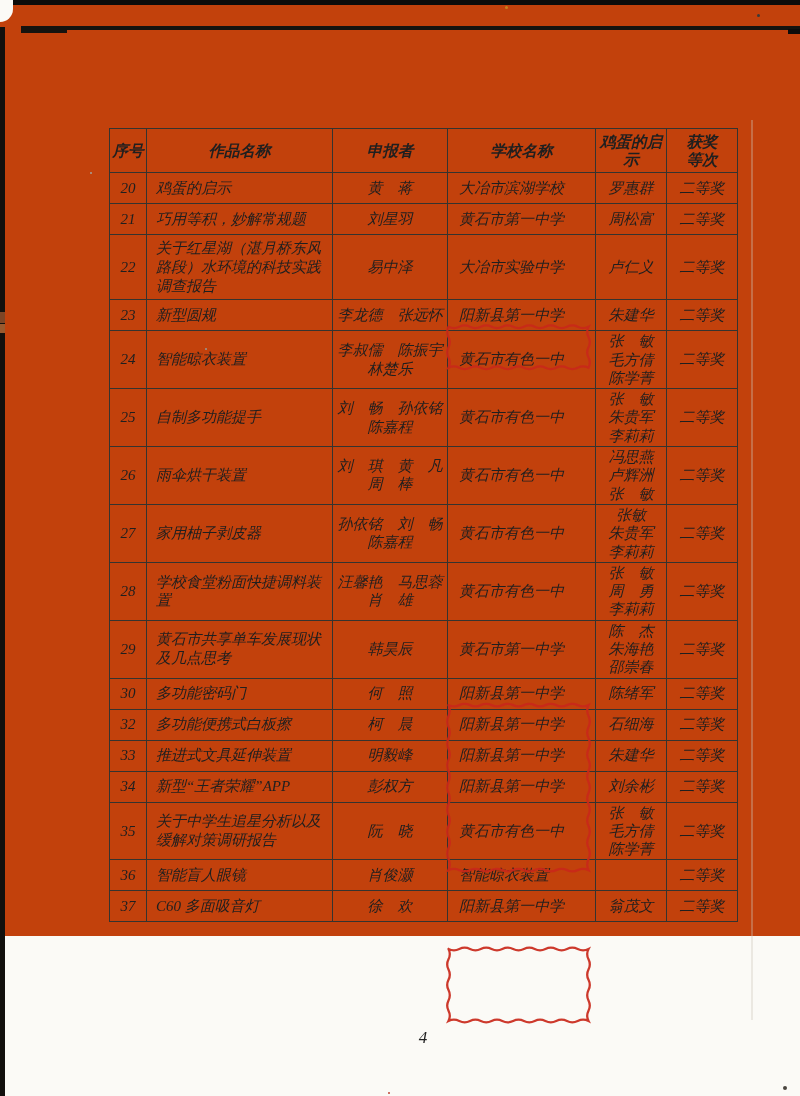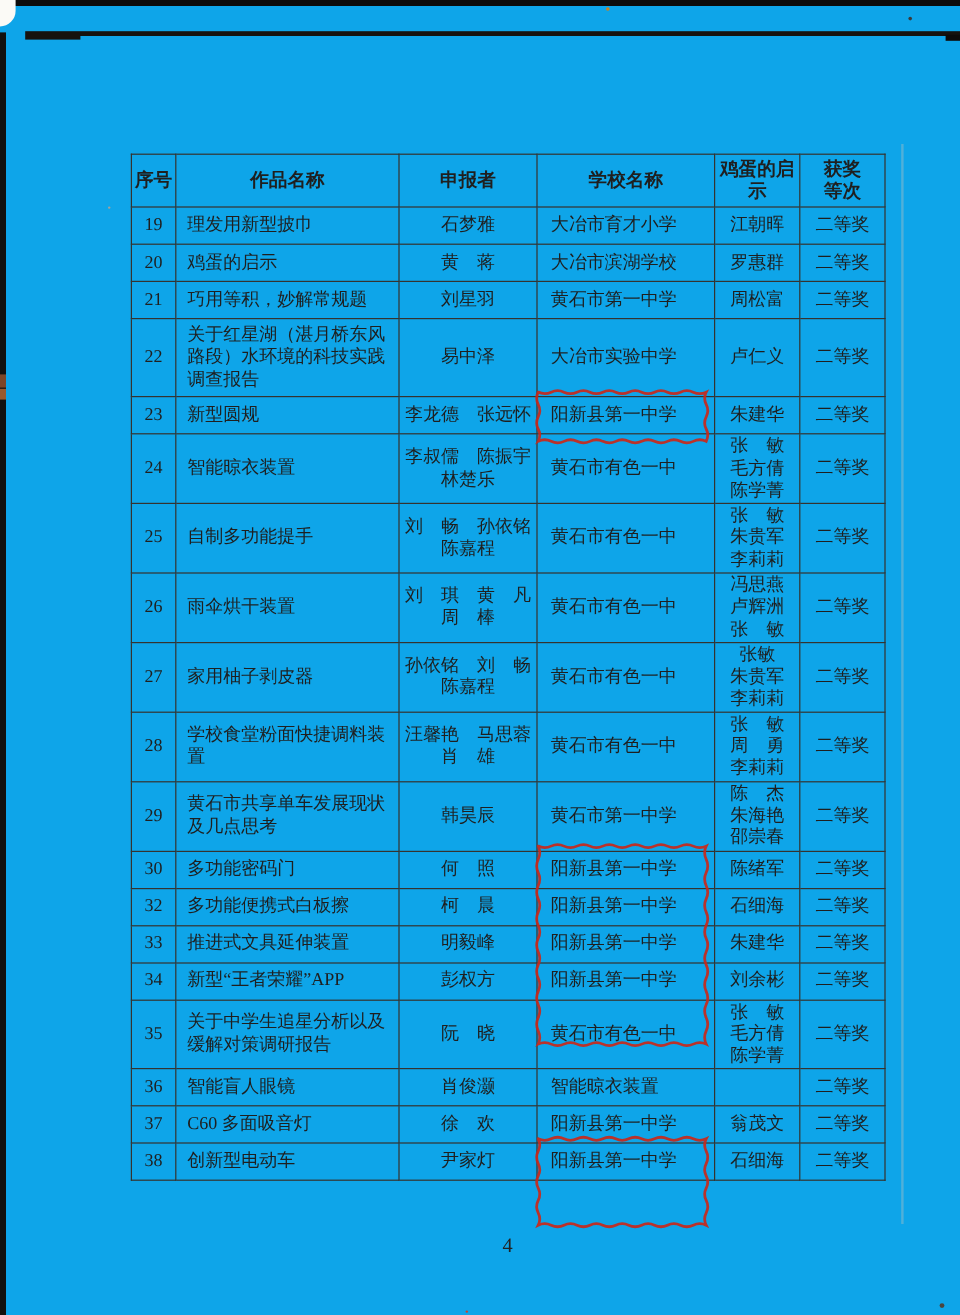--- a/index.html
+++ b/index.html
@@ -1,18 +1,18 @@
 <!DOCTYPE html>
 <html><head>
 <meta charset="utf-8">
 <style>
   html,body{margin:0;padding:0;}
   body{width:800px;height:1096px;background:#fbfaf6;overflow:hidden;
        font-family:"Liberation Serif","DejaVu Serif",serif;color:#1f1f1f;}
-  #page{position:relative;width:800px;height:1096px;background:#0ea5e9;}
+  #page{position:relative;width:800px;height:936px;background:#c2410c;font-style:italic;}
 
   
   .scan-topbar{position:absolute;top:0;left:0;width:800px;height:5px;background:#0d0c0b;}
   .corner-notch{position:absolute;top:0;left:0;width:13px;height:22px;background:#fbfaf6;border-bottom-right-radius:14px;}
   .scan-line2{position:absolute;top:26px;left:21px;width:779px;height:4px;background:#16130f;}
   .scan-line2-step{position:absolute;top:30px;left:21px;width:46px;height:3px;background:#16130f;}
   .scan-line2-end{position:absolute;top:29px;right:0;width:12px;height:5px;background:#0d0c0b;}
   .scan-leftbar{position:absolute;top:27px;left:0;width:5px;height:1069px;background:#12100d;}
   .rust1{position:absolute;top:312px;left:0;width:5px;height:11px;background:#7d4526;}
   .rust2{position:absolute;top:324px;left:0;width:5px;height:9px;background:#9a5a2e;}
@@ -76,28 +76,20 @@
           <th>作品名称</th>
           <th>申报者</th>
           <th>学校名称</th>
           <th>鸡蛋的启示</th>
           <th>获奖
 等次</th>
         </tr>
     </thead>
     <tbody id="table-body">
         <tr>
-          <td class="c-no">19</td>
-          <td class="c-work">理发用新型披巾</td>
-          <td class="c-app">石梦雅</td>
-          <td class="c-school">大冶市育才小学</td>
-          <td class="c-teacher">江朝晖</td>
-          <td class="c-award">二等奖</td>
-        </tr>
-        <tr>
           <td class="c-no">20</td>
           <td class="c-work">鸡蛋的启示</td>
           <td class="c-app">黄　蒋</td>
           <td class="c-school">大冶市滨湖学校</td>
           <td class="c-teacher">罗惠群</td>
           <td class="c-award">二等奖</td>
         </tr>
         <tr>
           <td class="c-no">21</td>
           <td class="c-work">巧用等积，妙解常规题</td>
@@ -238,28 +230,20 @@
           <td class="c-award">二等奖</td>
         </tr>
         <tr>
           <td class="c-no">37</td>
           <td class="c-work">C60 多面吸音灯</td>
           <td class="c-app">徐　欢</td>
           <td class="c-school">阳新县第一中学</td>
           <td class="c-teacher">翁茂文</td>
           <td class="c-award">二等奖</td>
         </tr>
-        <tr>
-          <td class="c-no">38</td>
-          <td class="c-work">创新型电动车</td>
-          <td class="c-app">尹家灯</td>
-          <td class="c-school">阳新县第一中学</td>
-          <td class="c-teacher">石细海</td>
-          <td class="c-award">二等奖</td>
-        </tr>
       </tbody>
   </table>
 
   <div class="page-number">4</div>
 
   <svg id="annotation-layer" viewBox="0 0 800 1096" xmlns="http://www.w3.org/2000/svg">
       <path d="M 448.5 326.75 Q 453.9 329.4 459.3 326.8 Q 464.7 324.1 470.0 326.8 Q 475.4 329.4 480.8 326.8 Q 486.2 324.1 491.6 326.8 Q 497.0 329.4 502.3 326.8 Q 507.7 324.1 513.1 326.8 Q 518.5 329.4 523.9 326.8 Q 529.3 324.1 534.7 326.8 Q 540.0 329.4 545.4 326.8 Q 550.8 324.1 556.2 326.8 Q 561.6 329.4 567.0 326.8 Q 572.3 324.1 577.7 326.8 Q 583.1 329.4 588.5 326.8 Q 585.9 331.9 588.5 337.0 Q 591.1 342.1 588.5 347.3 Q 585.9 352.4 588.5 357.5 Q 591.1 362.6 588.5 367.8 Q 583.1 365.1 577.7 367.8 Q 572.3 370.4 567.0 367.8 Q 561.6 365.1 556.2 367.8 Q 550.8 370.4 545.4 367.8 Q 540.0 365.1 534.7 367.8 Q 529.3 370.4 523.9 367.8 Q 518.5 365.1 513.1 367.8 Q 507.7 370.4 502.3 367.8 Q 497.0 365.1 491.6 367.8 Q 486.2 370.4 480.8 367.8 Q 475.4 365.1 470.0 367.8 Q 464.7 370.4 459.3 367.8 Q 453.9 365.1 448.5 367.8 Q 451.1 362.6 448.5 357.5 Q 445.9 352.4 448.5 347.3 Q 451.1 342.1 448.5 337.0 Q 445.9 331.9 448.5 326.8" fill="none" stroke="#c9281a" stroke-width="2.3" stroke-linecap="round" stroke-opacity="0.92"></path>
       <path d="M 448.5 705.09375 Q 453.9 707.7 459.3 705.1 Q 464.7 702.5 470.0 705.1 Q 475.4 707.7 480.8 705.1 Q 486.2 702.5 491.6 705.1 Q 497.0 707.7 502.3 705.1 Q 507.7 702.5 513.1 705.1 Q 518.5 707.7 523.9 705.1 Q 529.3 702.5 534.7 705.1 Q 540.0 707.7 545.4 705.1 Q 550.8 702.5 556.2 705.1 Q 561.6 707.7 567.0 705.1 Q 572.3 702.5 577.7 705.1 Q 583.1 707.7 588.5 705.1 Q 585.9 710.6 588.5 716.1 Q 591.1 721.6 588.5 727.1 Q 585.9 732.6 588.5 738.1 Q 591.1 743.6 588.5 749.1 Q 585.9 754.6 588.5 760.1 Q 591.1 765.6 588.5 771.1 Q 585.9 776.6 588.5 782.1 Q 591.1 787.6 588.5 793.1 Q 585.9 798.6 588.5 804.1 Q 591.1 809.6 588.5 815.1 Q 585.9 820.6 588.5 826.1 Q 591.1 831.6 588.5 837.1 Q 585.9 842.6 588.5 848.1 Q 591.1 853.6 588.5 859.1 Q 585.9 864.6 588.5 870.1 Q 583.1 867.5 577.7 870.1 Q 572.3 872.7 567.0 870.1 Q 561.6 867.5 556.2 870.1 Q 550.8 872.7 545.4 870.1 Q 540.0 867.5 534.7 870.1 Q 529.3 872.7 523.9 870.1 Q 518.5 867.5 513.1 870.1 Q 507.7 872.7 502.3 870.1 Q 497.0 867.5 491.6 870.1 Q 486.2 872.7 480.8 870.1 Q 475.4 867.5 470.0 870.1 Q 464.7 872.7 459.3 870.1 Q 453.9 867.5 448.5 870.1 Q 451.1 864.6 448.5 859.1 Q 445.9 853.6 448.5 848.1 Q 451.1 842.6 448.5 837.1 Q 445.9 831.6 448.5 826.1 Q 451.1 820.6 448.5 815.1 Q 445.9 809.6 448.5 804.1 Q 451.1 798.6 448.5 793.1 Q 445.9 787.6 448.5 782.1 Q 451.1 776.6 448.5 771.1 Q 445.9 765.6 448.5 760.1 Q 451.1 754.6 448.5 749.1 Q 445.9 743.6 448.5 738.1 Q 451.1 732.6 448.5 727.1 Q 445.9 721.6 448.5 716.1 Q 451.1 710.6 448.5 705.1" fill="none" stroke="#c9281a" stroke-width="2.3" stroke-linecap="round" stroke-opacity="0.92"></path>
       <path d="M 448.5 948.984375 Q 453.9 951.6 459.3 949.0 Q 464.7 946.4 470.0 949.0 Q 475.4 951.6 480.8 949.0 Q 486.2 946.4 491.6 949.0 Q 497.0 951.6 502.3 949.0 Q 507.7 946.4 513.1 949.0 Q 518.5 951.6 523.9 949.0 Q 529.3 946.4 534.7 949.0 Q 540.0 951.6 545.4 949.0 Q 550.8 946.4 556.2 949.0 Q 561.6 951.6 567.0 949.0 Q 572.3 946.4 577.7 949.0 Q 583.1 951.6 588.5 949.0 Q 585.9 954.1 588.5 959.3 Q 591.1 964.4 588.5 969.6 Q 585.9 974.7 588.5 979.8 Q 591.1 985.0 588.5 990.1 Q 585.9 995.3 588.5 1000.4 Q 591.1 1005.6 588.5 1010.7 Q 585.9 1015.8 588.5 1021.0 Q 583.1 1018.4 577.7 1021.0 Q 572.3 1023.6 567.0 1021.0 Q 561.6 1018.4 556.2 1021.0 Q 550.8 1023.6 545.4 1021.0 Q 540.0 1018.4 534.7 1021.0 Q 529.3 1023.6 523.9 1021.0 Q 518.5 1018.4 513.1 1021.0 Q 507.7 1023.6 502.3 1021.0 Q 497.0 1018.4 491.6 1021.0 Q 486.2 1023.6 480.8 1021.0 Q 475.4 1018.4 470.0 1021.0 Q 464.7 1023.6 459.3 1021.0 Q 453.9 1018.4 448.5 1021.0 Q 451.1 1015.8 448.5 1010.7 Q 445.9 1005.6 448.5 1000.4 Q 451.1 995.3 448.5 990.1 Q 445.9 985.0 448.5 979.8 Q 451.1 974.7 448.5 969.6 Q 445.9 964.4 448.5 959.3 Q 451.1 954.1 448.5 949.0" fill="none" stroke="#c9281a" stroke-width="2.3" stroke-linecap="round" stroke-opacity="0.92"></path>
     </svg>

